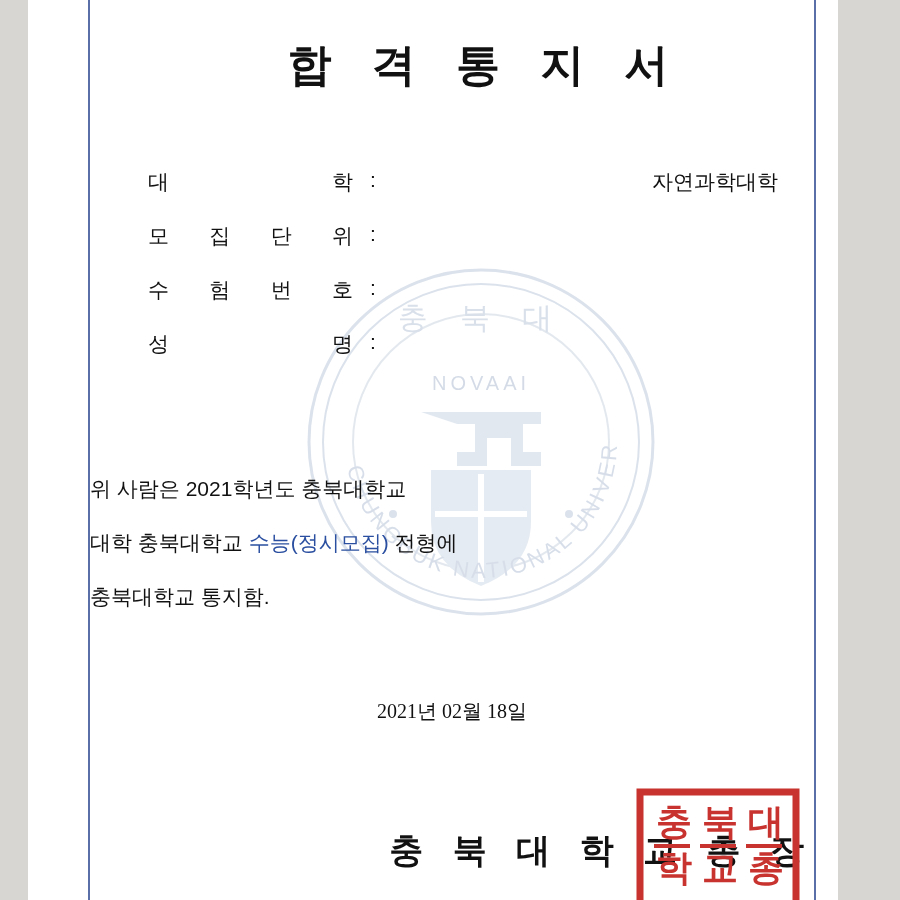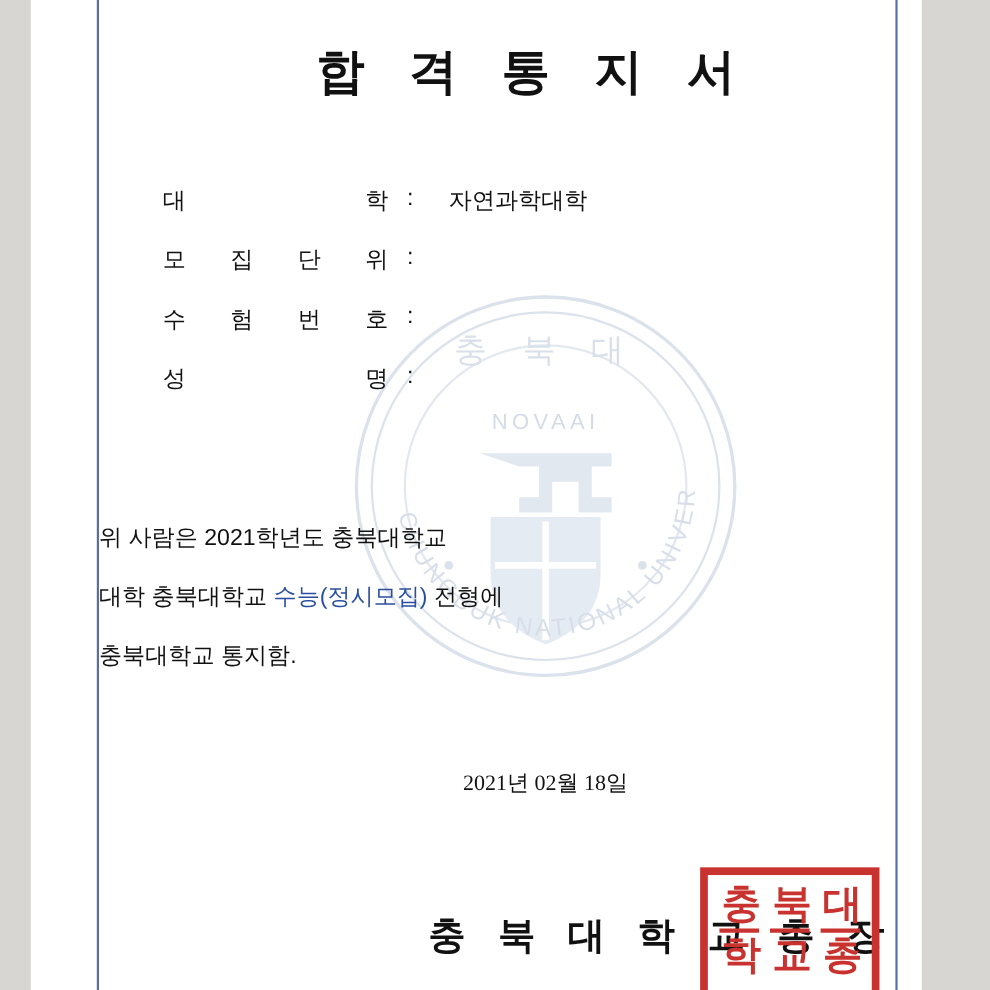--- a/index.html
+++ b/index.html
@@ -39,21 +39,21 @@
     width: 2px;
     height: 900px;
     background: #5a6fa8;
   }
   .rule.left  { left: 60px; }
   .rule.right { left: 786px; }
 
   
   .watermark {
     position: absolute;
-    left: 288px;
+    left: 273px;
     top: 262px;
     width: 360px;
     height: 360px;
     opacity: 0.5;
     pointer-events: none;
   }
   .watermark svg { display: block; }
 
   .content {
     position: absolute;
@@ -105,21 +105,21 @@
     top: 0;
     font-size: 21px;
     color: #111;
     font-family: "Liberation Sans", sans-serif;
   }
   .field-value {
     position: absolute;
     left: 260px;
     top: 0;
     width: 370px;
-    text-align: left;
+    text-align: right;
     font-size: 21px;
     color: #111;
     font-family: "Liberation Sans", sans-serif;
   }
 
   .body-text {
     position: absolute;
     top: 462px;
     left: 0;
     width: 724px;
@@ -135,21 +135,20 @@
   }
 
   .doc-date {
     position: absolute;
     top: 698px;
     left: 0;
     width: 724px;
     text-align: center;
     font-size: 20px;
     color: #111;
-    margin-left: 44px;
   }
 
   .signer {
     position: absolute;
     top: 828px;
     left: 0;
     width: 724px;
     text-align: right;
     font-size: 34px;
     font-weight: bold;

